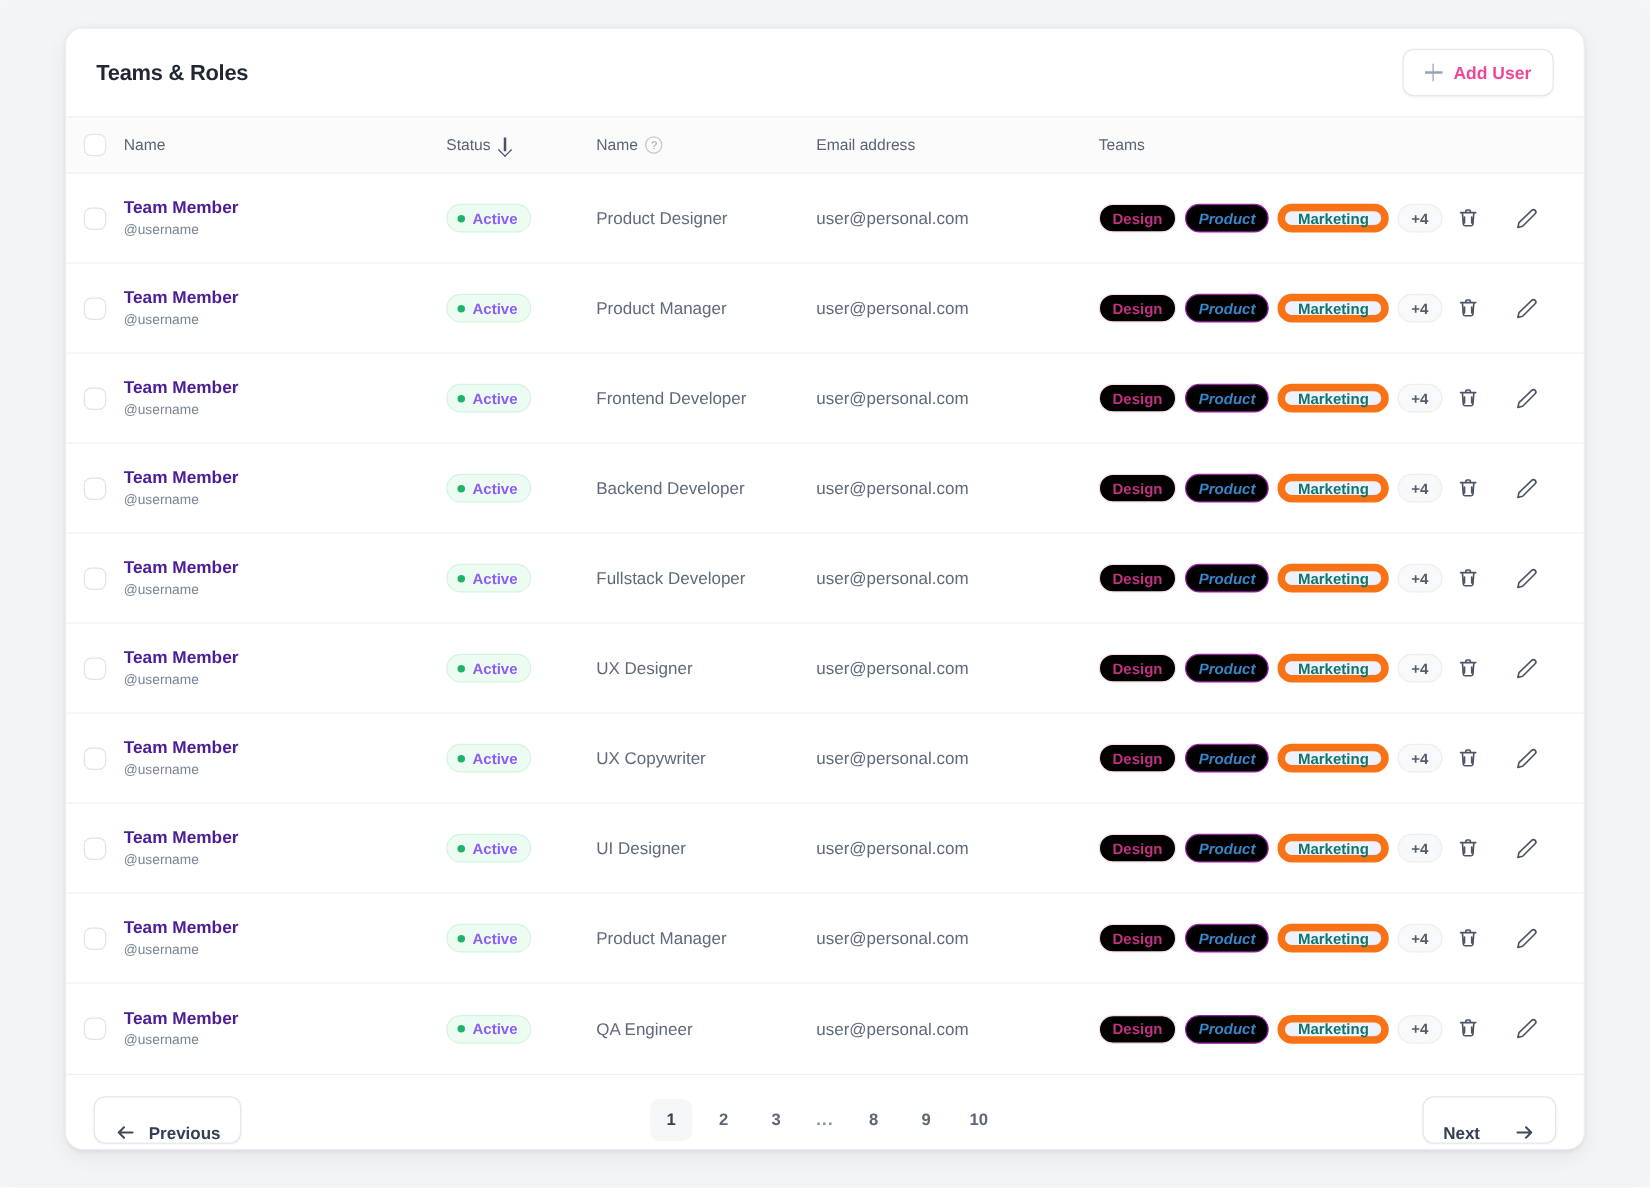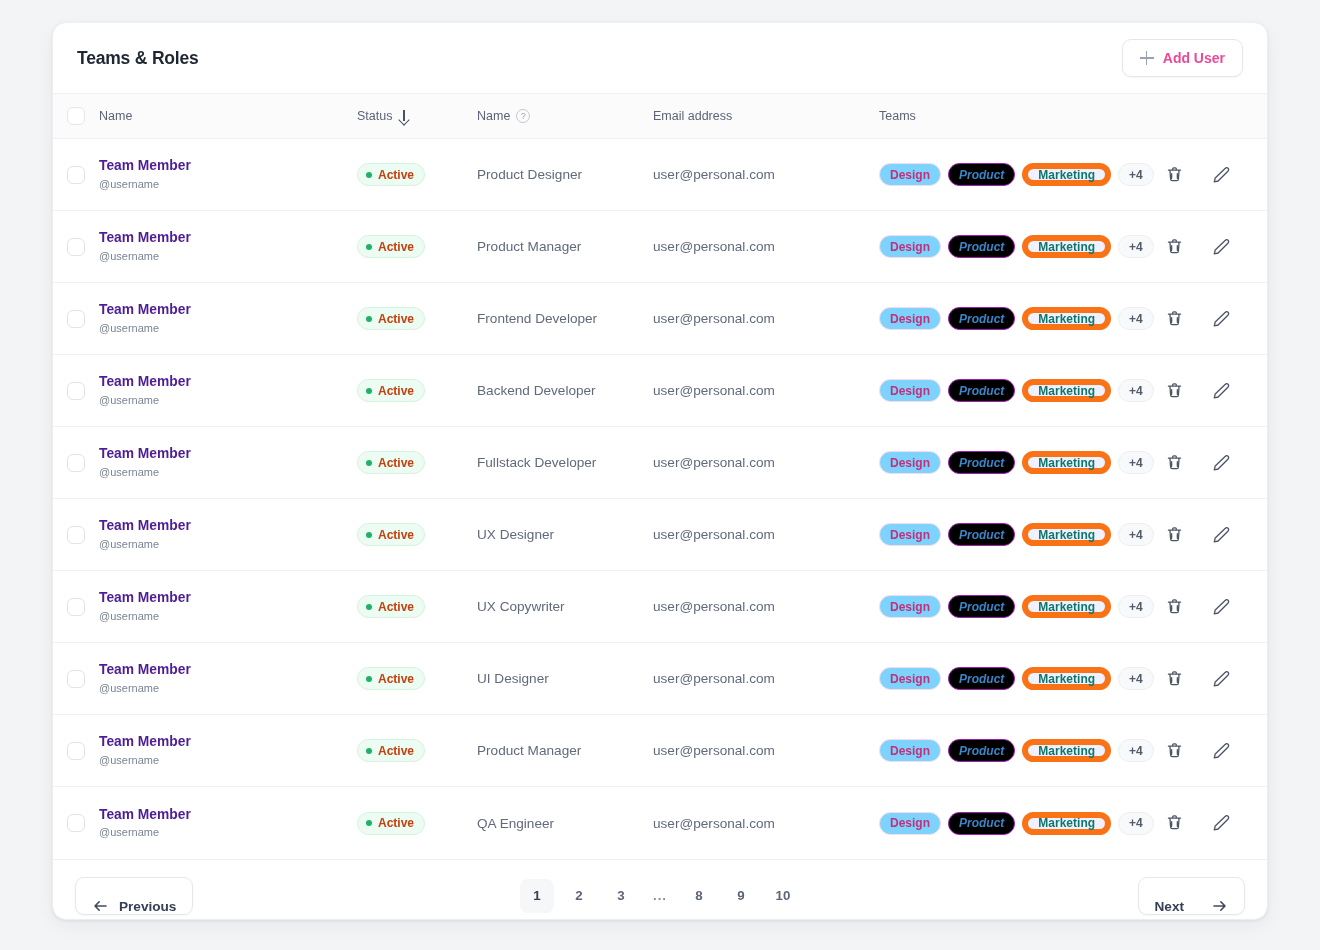--- a/index.html
+++ b/index.html
@@ -182,21 +182,21 @@
     display: inline-flex;
     align-items: center;
     gap: 6px;
     height: 23px;
     padding: 0 10px 0 8px;
     border-radius: 12px;
     background: #edfcf3;
     border: 1px solid #d4f3e1;
     font-size: 12px;
     font-weight: bold;
-    color: #c2410c;
+    color: #8b5cf6;
   }
   .status-dot {
     width: 6px; height: 6px;
     border-radius: 50%;
     background: #1eb26a;
   }
 
   
   .role-cell, .email-cell {
     font-size: 13.6px;
@@ -212,21 +212,21 @@
   .team-pill {
     height: 23px;
     display: inline-flex;
     align-items: center;
     padding: 0 10px;
     border-radius: 12px;
     font-size: 12px;
     font-weight: bold;
     white-space: nowrap;
   }
-  .pill-design    { background: #7dd3fc; border: 1px solid #f8dcec; color: #c0317f; }
+  .pill-design    { background: #000000; border: 1px solid #f8dcec; color: #c0317f; }
   .pill-product   { background: #000000; border: 1px solid #a21caf; color: #3a85c7; font-style: italic; }
   .pill-marketing { background: #eff1fe; border: 6px solid #f97316; color: #0f766e; }
   .pill-more      { background: #f8f9fa; border: 1px solid #eceef1; color: #525c6b; }
 
   
   .actions-cell {
     display: flex;
     align-items: center;
     justify-content: flex-start;
     gap: 26px;

